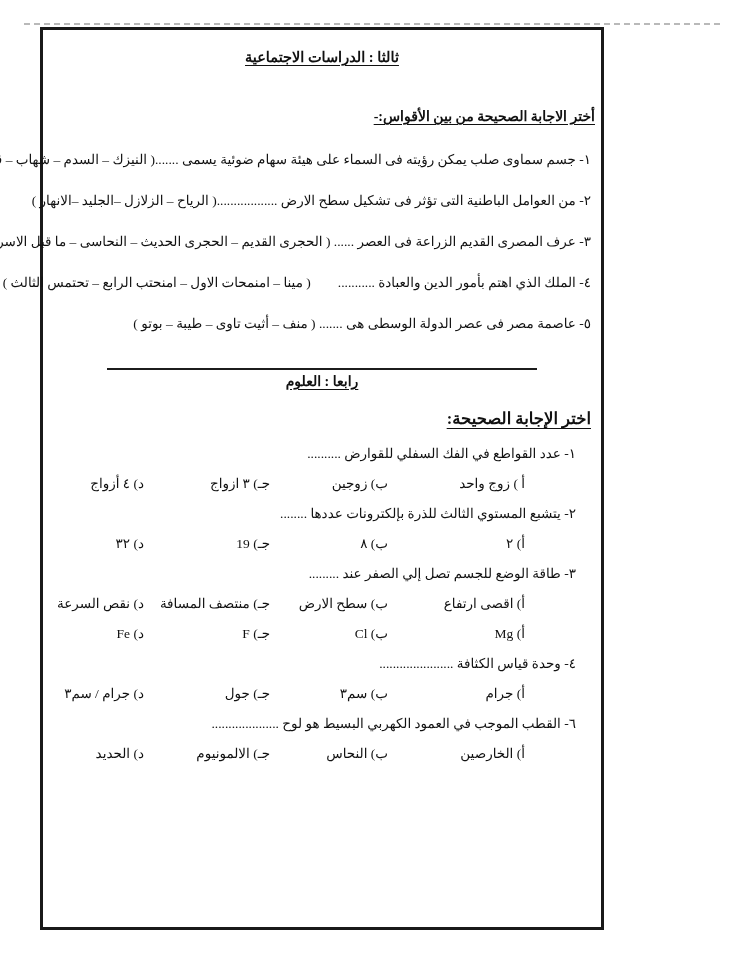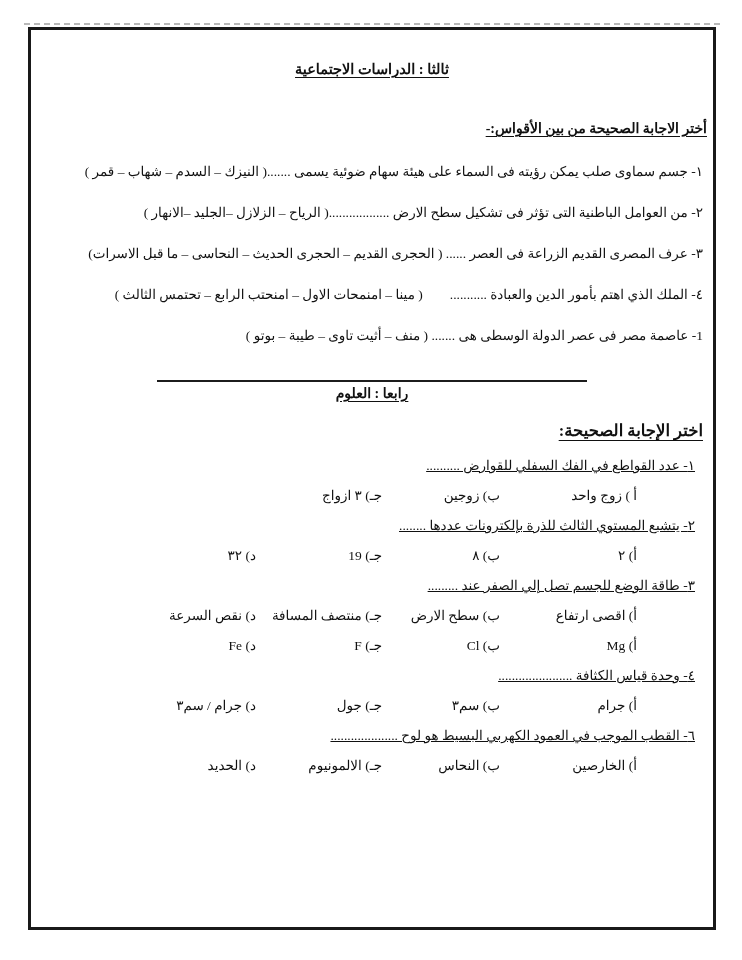--- a/index.html
+++ b/index.html
@@ -19,27 +19,27 @@
   .top-dashed-line {
     position: absolute;
     top: 23px;
     left: 24px;
     width: 696px;
     border-top: 2px dashed #b9b9b9;
   }
   .frame {
     position: absolute;
     top: 27px;
-    left: 28px;
-    width: 688px;
+    left: 40px;
+    width: 564px;
     height: 903px;
     border: 3px solid #191919;
     box-sizing: border-box;
     direction: rtl;
-    padding: 16px 6px;
+    padding: 4px 6px;
   }
   .doc-title {
     margin: 14px 0 0;
     text-align: center;
     font-size: 14.5px;
     font-weight: bold;
     line-height: 18px;
     text-decoration: underline;
     text-underline-offset: 3px;
   }
@@ -83,27 +83,26 @@
     font-size: 16.5px;
     font-weight: bold;
     line-height: 20px;
     text-decoration: underline;
     text-underline-offset: 4px;
   }
   .science-questions {
     margin-top: 16px;
   }
   .sci-q-line {
-    margin: 0 4px 13px;
+    margin: 0 11px 13px;
     padding-right: 8px;
     text-align: right;
     font-size: 13.5px;
     line-height: 17px;
     white-space: nowrap;
-    text-decoration: underline;
   }
   .opts-row {
     direction: rtl;
     display: grid;
     grid-template-columns: 137px 118px 126px auto;
     padding-right: 70px;
     margin: 0 0 13px;
     font-size: 13.5px;
     line-height: 17px;
   }
@@ -122,36 +121,37 @@
 
     <div class="doc-title">ثالثا : الدراسات الاجتماعية</div>
 
     <div class="instruction">أختر الاجابة الصحيحة من بين الأقواس:-</div>
 
     <div class="social-questions">
       <p class="q-line">١- جسم سماوى صلب يمكن رؤيته فى السماء على هيئة سهام ضوئية يسمى .......( النيزك – السدم – شهاب – قمر )</p>
       <p class="q-line">٢- من العوامل الباطنية التى تؤثر فى تشكيل سطح الارض ..................( الرياح – الزلازل –الجليد –الانهار )</p>
       <p class="q-line">٣- عرف المصرى القديم الزراعة فى العصر ...... ( الحجرى القديم – الحجرى الحديث – النحاسى – ما قبل الاسرات)</p>
       <p class="q-line">٤- الملك الذي اهتم بأمور الدين والعبادة ...........&nbsp;&nbsp;&nbsp;&nbsp;&nbsp;&nbsp;&nbsp;&nbsp;( مينا – امنمحات الاول – امنحتب الرابع – تحتمس الثالث )</p>
-      <p class="q-line">1- عاصمة مصر فى عصر الدولة الوسطى هى ....... ( منف – أثيت تاوى – طيبة – بوتو )</p>
+      <p class="q-line">٥- عاصمة مصر فى عصر الدولة الوسطى هى ....... ( منف – أثيت تاوى – طيبة – بوتو )</p>
     </div>
 
     <hr class="divider">
 
     <div class="science-title">رابعا : العلوم</div>
 
     <div class="science-heading">اختر الإجابة الصحيحة:</div>
 
     <div class="science-questions">
 
       <p class="sci-q-line">١- عدد القواطع في الفك السفلي للقوارض ..........</p>
       <div class="opts-row">
         <span>أ ) زوج واحد</span>
         <span>ب) زوجين</span>
         <span>جـ) ٣ ازواج</span>
+        <span>د) ٤ أزواج</span>
       </div>
 
       <p class="sci-q-line">٢- يتشبع المستوي الثالث للذرة بإلكترونات عددها ........</p>
       <div class="opts-row">
         <span>أ) ٢</span>
         <span>ب) ٨</span>
         <span>جـ) 19</span>
         <span>د) ٣٢</span>
       </div>
 

